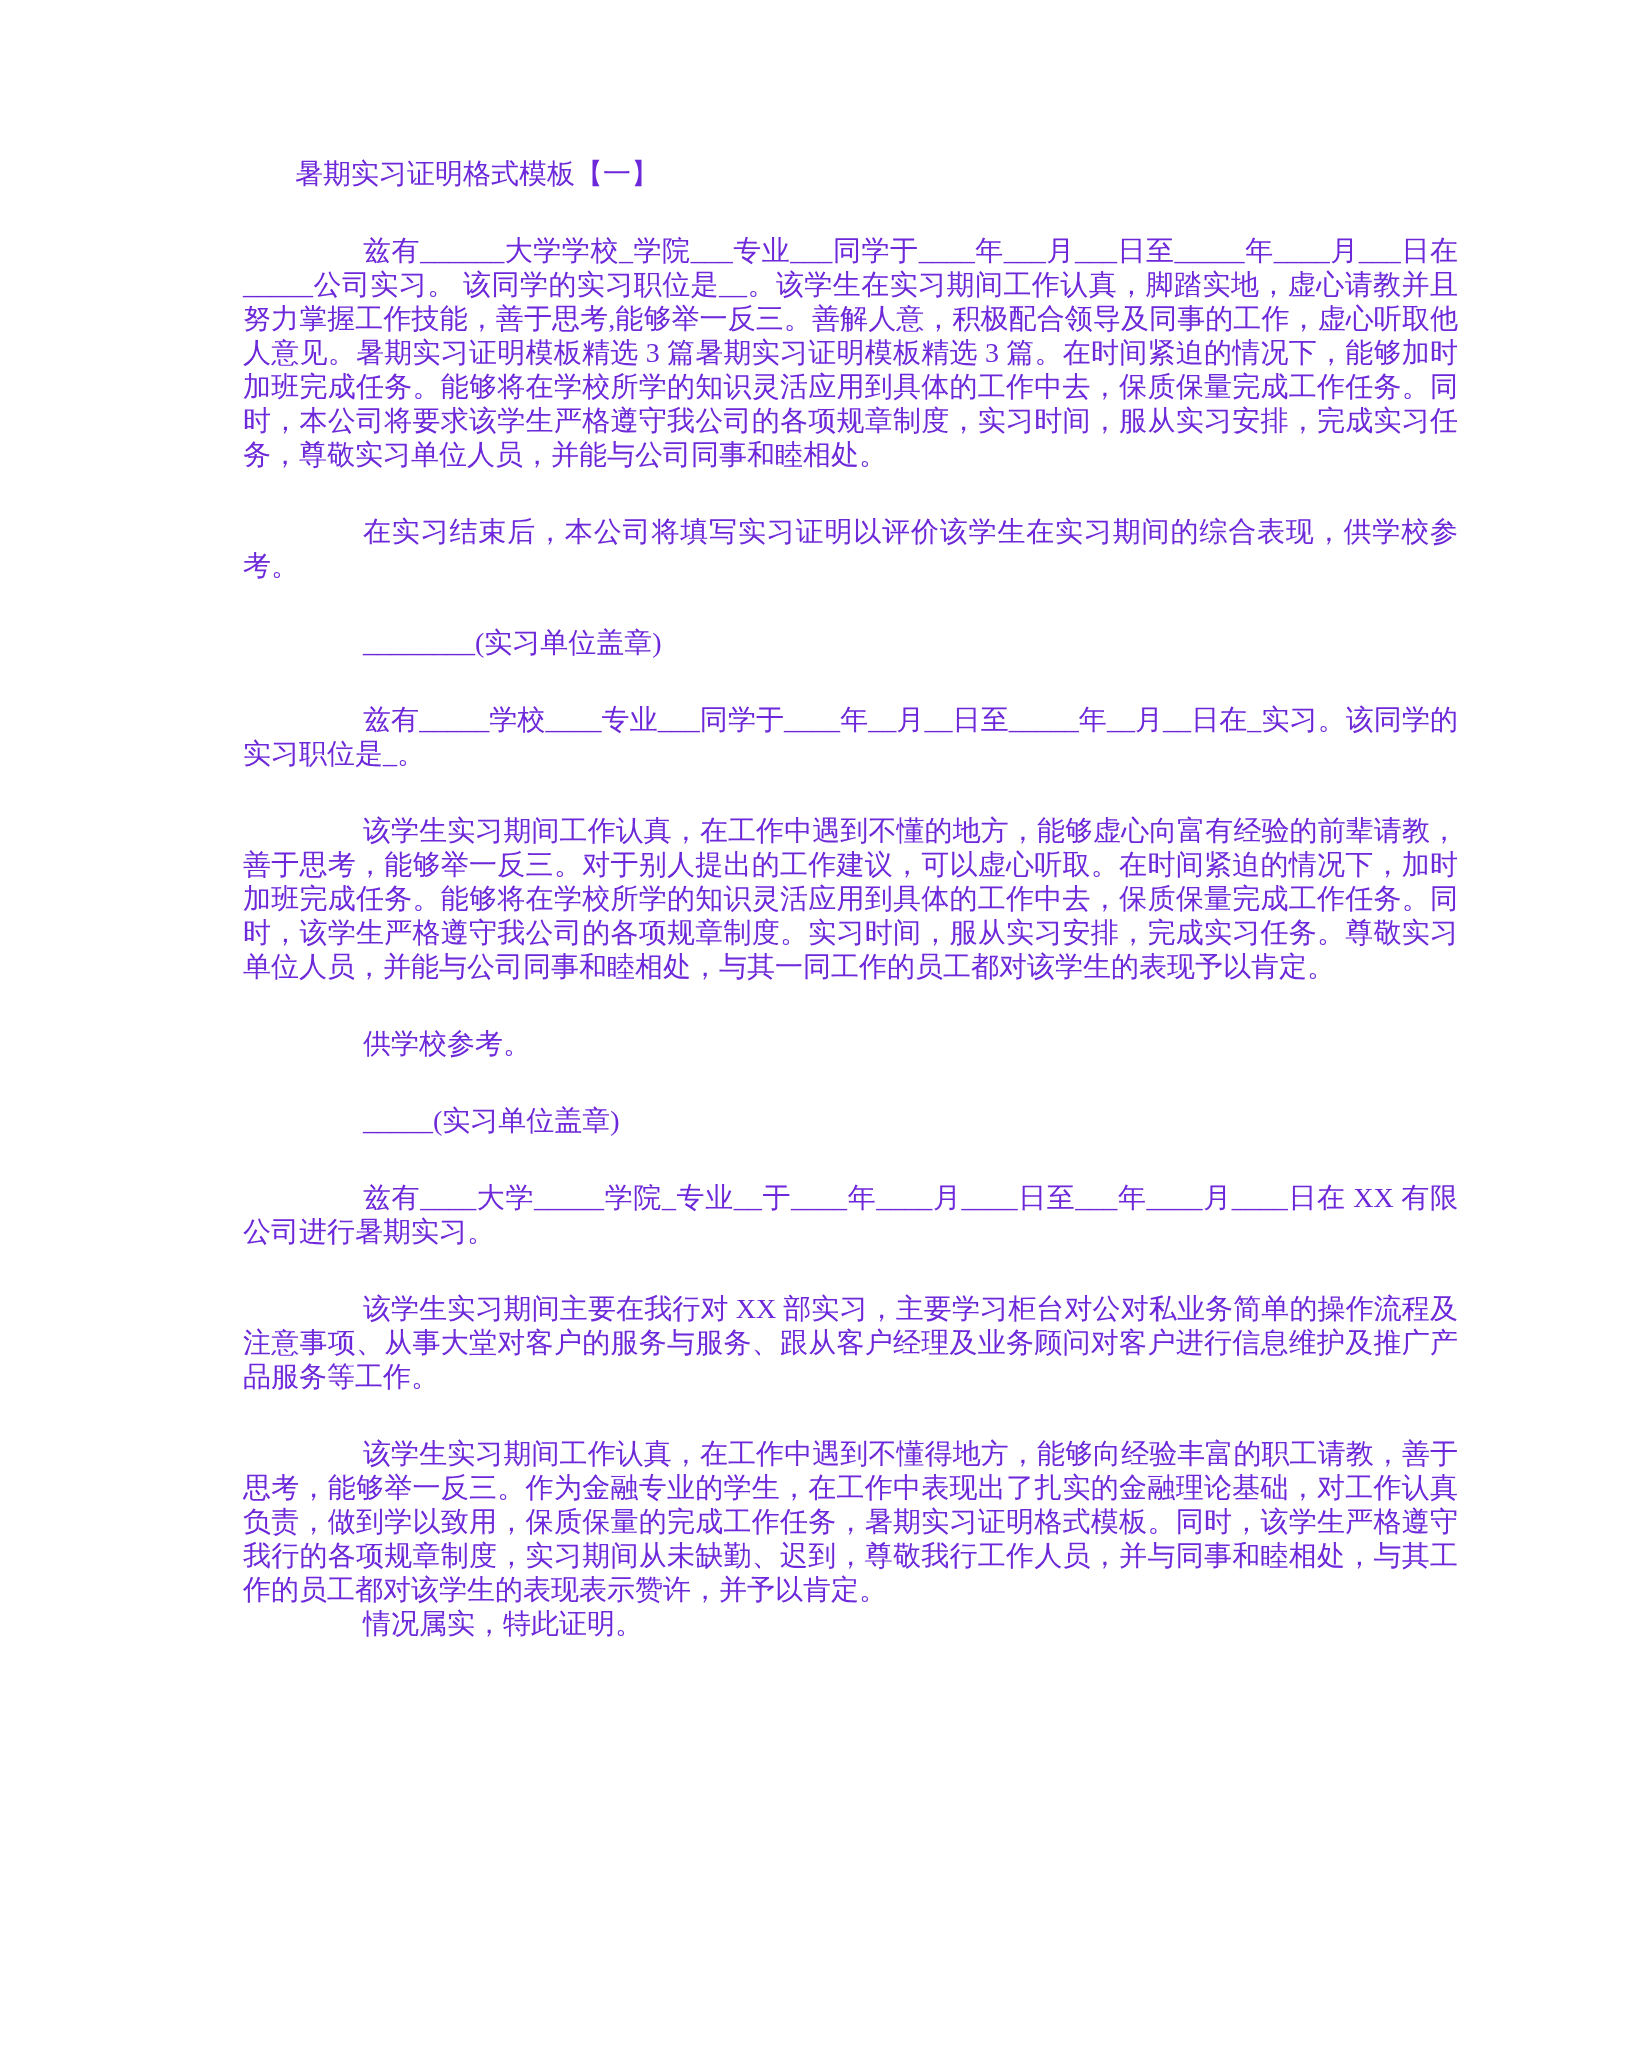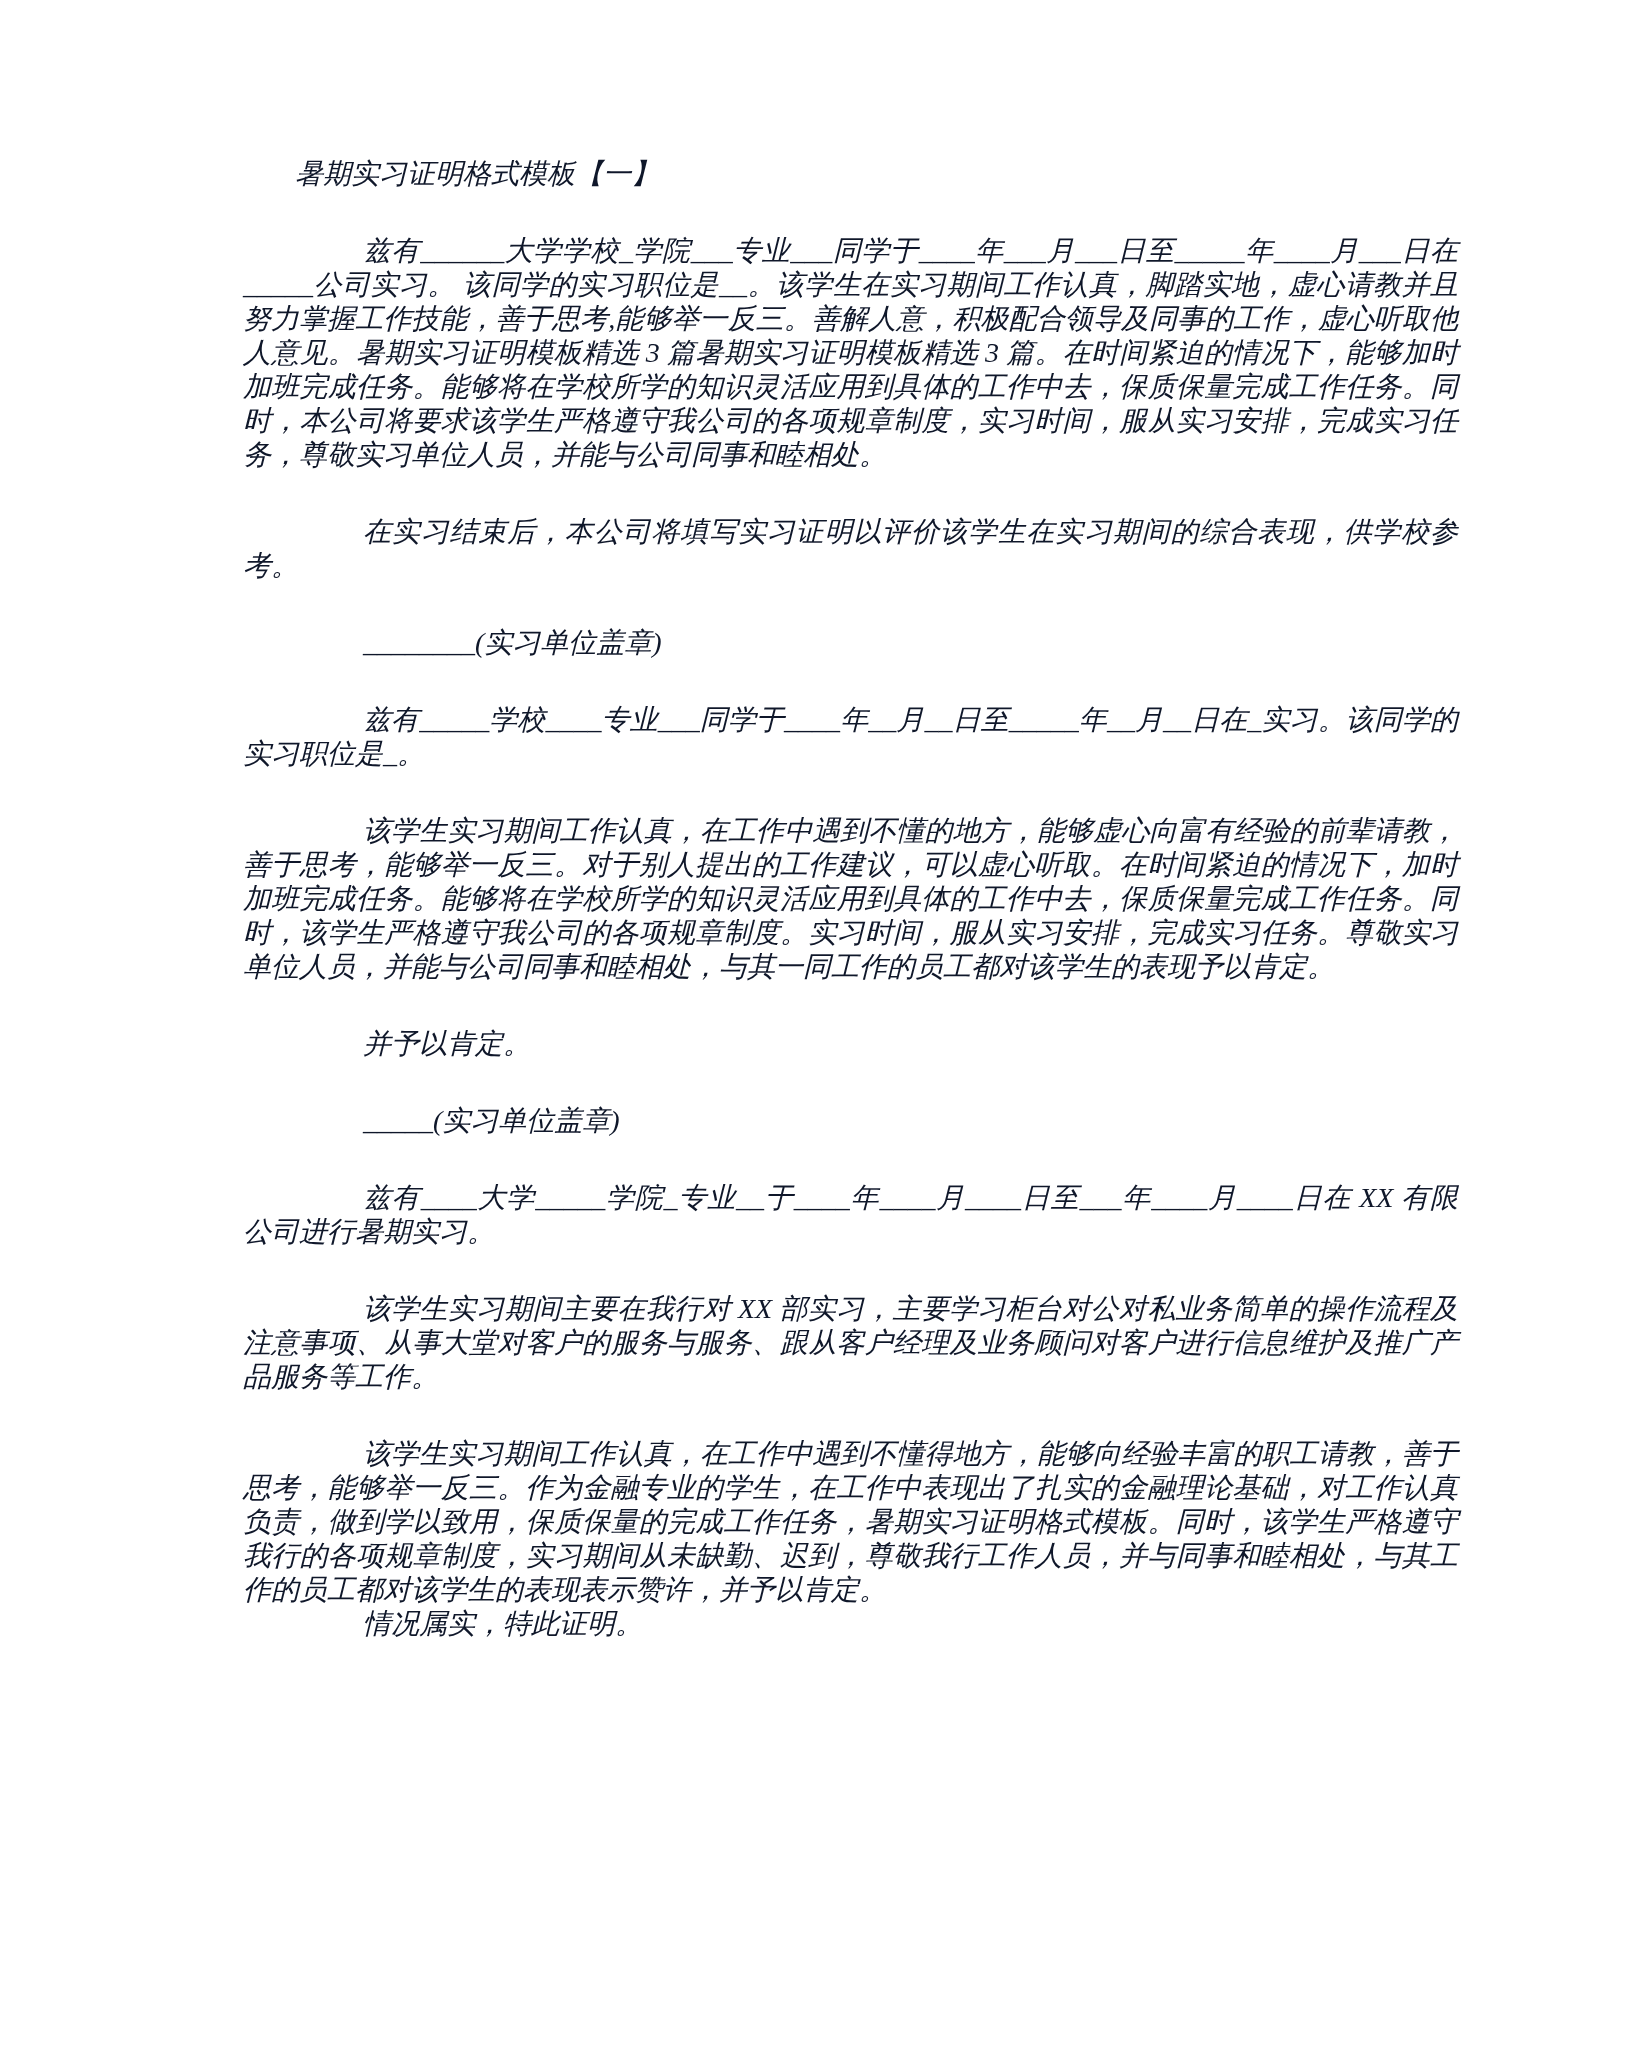--- a/index.html
+++ b/index.html
@@ -31,27 +31,27 @@
     margin: 0 0 43px 0;
     text-indent: 120px;
   }
   .block.indent-sm { text-indent: 52px; }
   .block.tight { margin-bottom: 0; }
 </style>
 </head>
 <body>
 
 <div class="page">
-  <div class="doc" style="color: #0f172a; font-style: italic;">
+  <div class="doc" style="color: #6d28d9;">
       <p class="block indent-sm">暑期实习证明格式模板【一】</p>
       <p class="block">兹有______大学学校_学院___专业___同学于____年___月___日至_____年____月___日在 _____公司实习。 该同学的实习职位是__。该学生在实习期间工作认真，脚踏实地，虚心请教并且努力掌握工作技能，善于思考,能够举一反三。善解人意，积极配合领导及同事的工作，虚心听取他人意见。暑期实习证明模板精选 3 篇暑期实习证明模板精选 3 篇。在时间紧迫的情况下，能够加时加班完成任务。能够将在学校所学的知识灵活应用到具体的工作中去，保质保量完成工作任务。同时，本公司将要求该学生严格遵守我公司的各项规章制度，实习时间，服从实习安排，完成实习任务，尊敬实习单位人员，并能与公司同事和睦相处。</p>
       <p class="block">在实习结束后，本公司将填写实习证明以评价该学生在实习期间的综合表现，供学校参考。</p>
       <p class="block">________(实习单位盖章)</p>
       <p class="block">兹有_____学校____专业___同学于____年__月__日至_____年__月__日在_实习。该同学的实习职位是_。</p>
       <p class="block">该学生实习期间工作认真，在工作中遇到不懂的地方，能够虚心向富有经验的前辈请教，善于思考，能够举一反三。对于别人提出的工作建议，可以虚心听取。在时间紧迫的情况下，加时加班完成任务。能够将在学校所学的知识灵活应用到具体的工作中去，保质保量完成工作任务。同时，该学生严格遵守我公司的各项规章制度。实习时间，服从实习安排，完成实习任务。尊敬实习单位人员，并能与公司同事和睦相处，与其一同工作的员工都对该学生的表现予以肯定。</p>
-      <p class="block">并予以肯定。</p>
+      <p class="block">供学校参考。</p>
       <p class="block">_____(实习单位盖章)</p>
       <p class="block">兹有____大学_____学院_专业__于____年____月____日至___年____月____日在 XX 有限公司进行暑期实习。</p>
       <p class="block">该学生实习期间主要在我行对 XX 部实习，主要学习柜台对公对私业务简单的操作流程及注意事项、从事大堂对客户的服务与服务、跟从客户经理及业务顾问对客户进行信息维护及推广产品服务等工作。</p>
       <p class="block tight">该学生实习期间工作认真，在工作中遇到不懂得地方，能够向经验丰富的职工请教，善于思考，能够举一反三。作为金融专业的学生，在工作中表现出了扎实的金融理论基础，对工作认真负责，做到学以致用，保质保量的完成工作任务，暑期实习证明格式模板。同时，该学生严格遵守我行的各项规章制度，实习期间从未缺勤、迟到，尊敬我行工作人员，并与同事和睦相处，与其工作的员工都对该学生的表现表示赞许，并予以肯定。</p>
       <p class="block">情况属实，特此证明。</p>
     </div>
 </div>
 
 </body></html>

